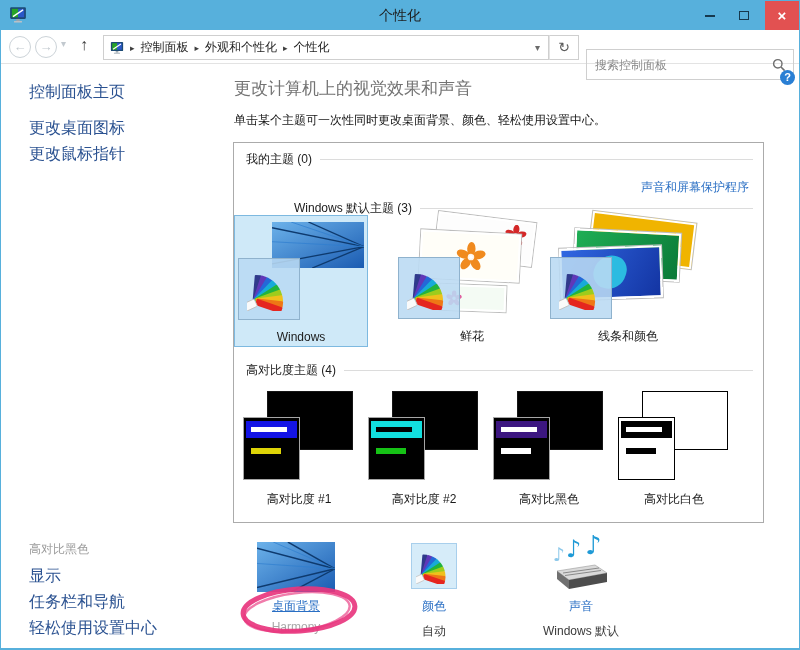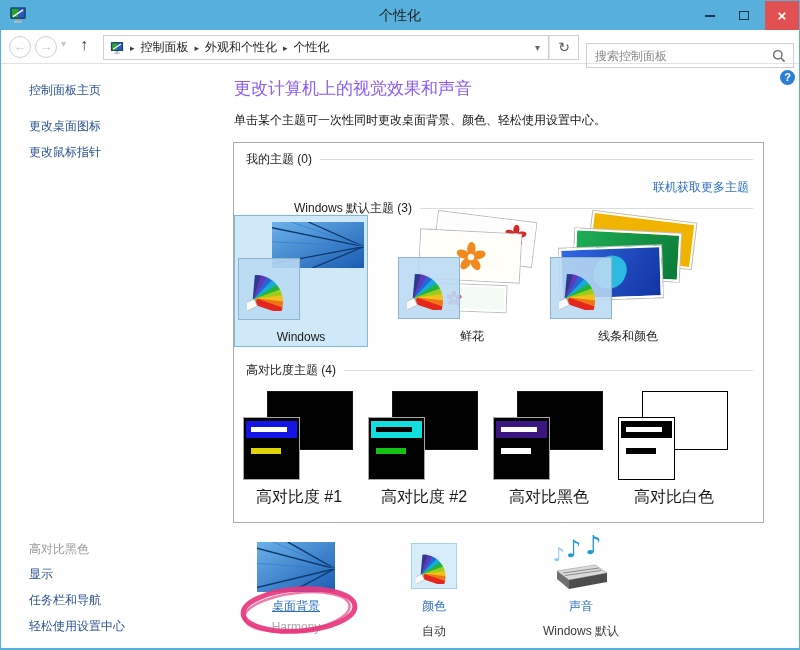--- a/index.html
+++ b/index.html
@@ -32,34 +32,34 @@
   .addr { position:absolute; left:102px; top:5px; width:446px; height:25px;
           border:1px solid #cfcfcf; display:flex; align-items:center; padding:0 6px;
           font-size:12px; color:#1e1e1e; }
   .addr .sep { color:#3c3c3c; font-size:9px; margin:0 6px; }
   .addr .crumb { white-space:nowrap; cursor:default; }
   .addr .spacer { flex:1; }
   .addr .drop { color:#6b6b6b; font-size:10px; margin-right:2px; }
   .refreshbtn { position:absolute; left:548px; top:5px; width:30px; height:25px;
                 border:1px solid #cfcfcf; border-left:1px solid #e4e4e4; color:#5a5a5a;
                 font-size:14px; text-align:center; line-height:23px; }
-  .searchbox { position:absolute; left:585px; top:13px; width:208px; height:25px;
+  .searchbox { position:absolute; left:585px; top:19px; width:208px; height:31px;
                border:1px solid #cfcfcf; display:flex; align-items:center;justify-content:space-between; }
   .searchbox input { flex:1; border:none; outline:none; font-size:12px; padding:0 8px;
                      color:#333; font-family:inherit; background:transparent; }
   .searchbox input::placeholder { color:#8a8a8a; opacity:1; }
   .searchbox .mag { margin-right:7px; }
 
   
-  .sidelink { position:absolute; left:28px; font-size:12px; color:#2b5291; cursor:pointer;
+  .sidelink { position:absolute; left:28px; font-size:16px; color:#2b5291; cursor:pointer;
               white-space:nowrap; }
   .seealso-hdr { position:absolute; left:28px; font-size:12px; color:#9a9a9a; }
 
   
-  .heading { position:absolute; left:233px; top:76px; font-size:17px; color:#8b5cf6; }
+  .heading { position:absolute; left:233px; top:76px; font-size:17px; color:#737373; }
   .subtitle { position:absolute; left:233px; top:111px; font-size:12px; color:#151515; }
   .helpbtn { position:absolute; left:779px; top:69px; width:15px; height:15px; border-radius:50%;
              background:#2a7fd4; color:#fff; font-size:11px; font-weight:bold; text-align:center;
              line-height:15px; }
 
   .panel { position:absolute; left:232px; top:141px; width:531px; height:381px;
            border:1px solid #ababab; background:#fff; }
   .grp { position:absolute; left:12px; right:10px; display:flex; align-items:center; }
   .grp span { font-size:12px; color:#1a1a1a; white-space:nowrap; }
   .grp i { flex:1; height:1px; background:#dcdcdc; margin-left:8px; }
@@ -82,21 +82,21 @@
   
   .hcrow { position:absolute; left:9px; top:245px; display:flex; gap:13px; }
   .hctile { position:relative; width:112px; height:124px; cursor:pointer; }
   .hc-back { position:absolute; right:2px; top:3px; width:86px; height:59px; border:1px solid; }
   .hc-front { position:absolute; left:0; top:29px; width:57px; height:63px; border:1px solid; }
   .hc-bar { position:absolute; left:2px; right:2px; top:3px; height:17px;
             display:flex; align-items:center; }
   .hc-bar i { display:block; width:36px; height:5px; margin-left:5px; }
   .hc-accent { position:absolute; left:7px; top:30px; width:30px; height:6px; }
   .hc-label { position:absolute; left:-8px; right:-8px; bottom:4px; text-align:center;
-              font-size:16px; color:#1a1a1a; }
+              font-size:12px; color:#1a1a1a; }
 
   
   .blink { font-size:12px; color:#2a6fc4; cursor:pointer; }
   .bval { font-size:12px; color:#3a3a3a; }
   .set-label { position:absolute; text-align:center; }
   .thumb1 { position:absolute; left:256px; top:541px; }
   .colbox { position:absolute; left:410px; top:542px; width:46px; height:46px;
             background:#d6ecf9; border:1px solid #a8cfec; display:flex; align-items:center;
             justify-content:center; cursor:pointer; }
   .sndico { position:absolute; left:548px; top:534px; cursor:pointer; }
@@ -222,21 +222,21 @@
   <div class="heading">更改计算机上的视觉效果和声音</div>
   <div class="subtitle">单击某个主题可一次性同时更改桌面背景、颜色、轻松使用设置中心。</div>
   <div class="helpbtn">?</div>
 
   <div class="panel">
 
     <div class="grp grp-my">
       <span>我的主题 (0)</span>
         <i></i>
     </div>
-    <div class="onlinelink">联机获取更多主题</div>
+    <div class="onlinelink">声音和屏幕保护程序</div>
 
     <div class="grp grp-def">
       <span>Windows 默认主题 (3)</span>
         <i></i>
     </div>
 
     <div class="defrow">
 
       <div class="dtile dtile-win">
         <svg style="position:absolute; right:3px; top:6px;" width="92" height="46">

